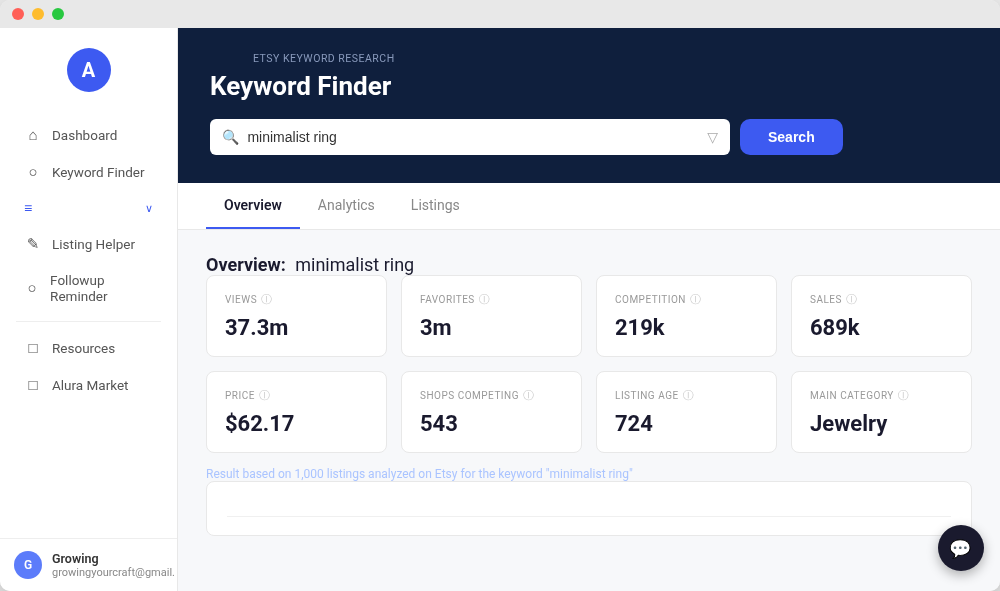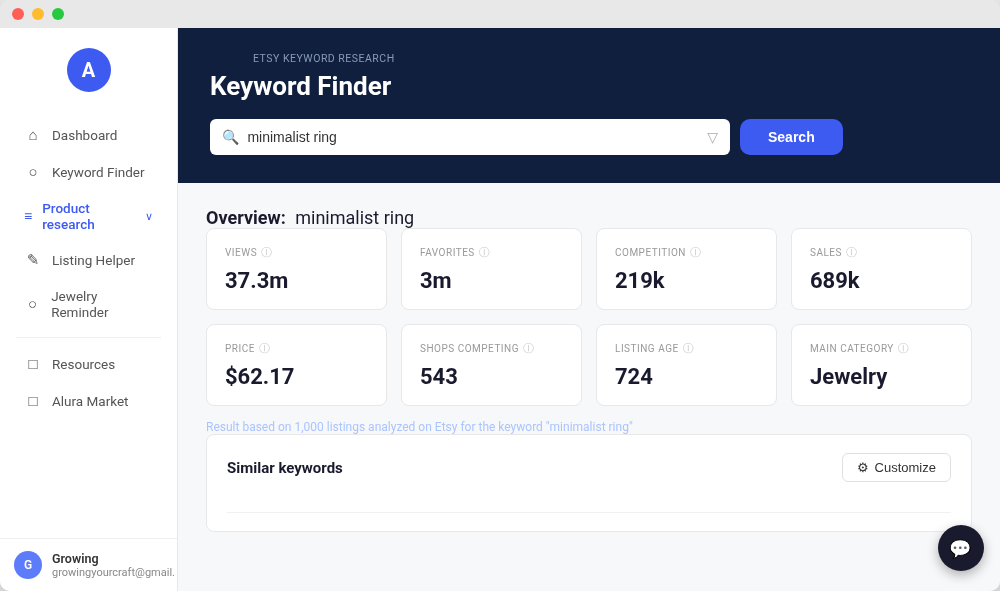--- a/index.html
+++ b/index.html
@@ -108,30 +108,29 @@
         <div class="nav-item">
           <span class="icon">⌂</span>
           <span>Dashboard</span>
         </div>
         <div class="nav-item">
           <span class="icon">○</span>
           <span>Keyword Finder</span>
         </div>
         <div class="nav-item-product">
           <span class="icon" style="font-size:14px;">≡</span>
-          <span>Product research</span>
           <span class="chevron">∨</span>
         </div>
         <div class="nav-item">
           <span class="icon">✎</span>
           <span>Listing Helper</span>
         </div>
         <div class="nav-item">
           <span class="icon">○</span>
-          <span>Jewelry Reminder</span>
+          <span>Followup Reminder</span>
         </div>
 
         <div class="nav-divider"></div>
 
         <div class="nav-item">
           <span class="icon">□</span>
           <span>Resources</span>
         </div>
         <div class="nav-item">
           <span class="icon">□</span>
@@ -160,20 +159,25 @@
             <span class="search-icon">🔍</span>
             <input type="text" class="search-input" value="minimalist ring" style="">
             <span class="filter-icon">▽</span>
           </div>
           <button class="search-btn">Search</button>
         </div>
       </div>
 
       <div class="content">
 
+        <div class="tabs" style="background:white;">
+          <div class="tab active">Overview</div>
+          <div class="tab">Analytics</div>
+          <div class="tab">Listings</div>
+        </div>
 
         <div class="overview-body">
           <div class="overview-title">
             <span>Overview:</span>
             <span class="keyword-part" style="margin-left:5px;">minimalist ring</span>
           </div>
 
           <div class="stats-row">
             <div class="stat-card">
               <div class="stat-label">
@@ -232,27 +236,20 @@
                 <span>MAIN CATEGORY</span>
                 <span class="stat-info">ⓘ</span>
               </div>
               <div class="stat-value">Jewelry</div>
             </div>
           </div>
 
           <div class="result-note">Result based on 1,000 listings analyzed on Etsy for the keyword "minimalist ring"</div>
 
           <div class="similar-section">
-            <div class="similar-header">
-              <div class="similar-title">Similar keywords</div>
-              <button class="customize-btn">
-                <span>⚙</span>
-                <span>Customize</span>
-              </button>
-            </div>
             <div class="table-header">
               
               
               
               
               
               
             </div>
           </div>
         </div>

